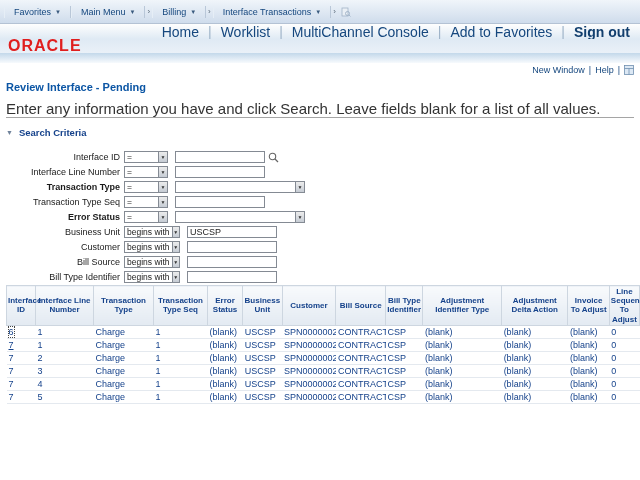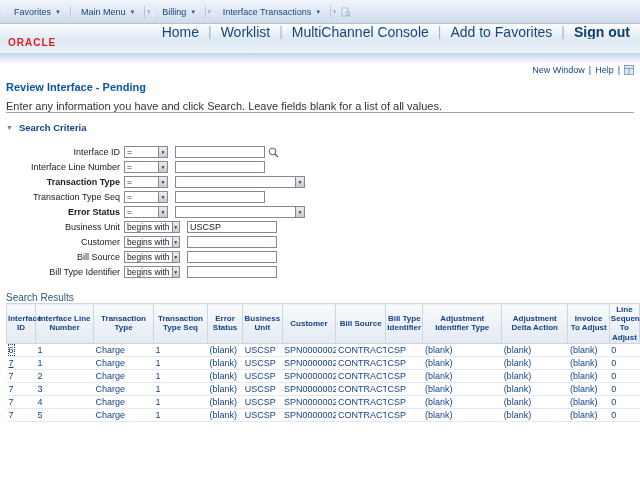--- a/index.html
+++ b/index.html
@@ -15,31 +15,31 @@
   .crumb-sep { color:#5a6a7a; font-size:8px; padding:0 2px; }
   .crumb-doc-icon { width:10px; height:10px; margin-left:3px; display:inline-block; opacity:.75; }
 
   
   .navrow { height:15px; background:linear-gradient(#fefefe,#dfeaf4); display:flex; justify-content:flex-end;
     align-items:center; font-size:14px; padding-right:8px; }
   .navrow a { color:#15477e; padding:0 9px; }
   .navrow .pipe { color:#9fb4c9; }
   .navrow .signout { font-weight:bold; color:#123f6e; }
   .logorow { height:14px; background:linear-gradient(#dfeaf4,#eaf1f8); position:relative; }
-  .logo { position:absolute; left:8px; top:-2px; color:#e01e1e; font-weight:bold; font-size:10px;
+  .logo { position:absolute; left:8px; top:-2px; color:#e01e1e; font-weight:bold; font-size:16px;
     letter-spacing:1px; font-family:"Liberation Sans", sans-serif; }
   .fadeband { height:10px; background:linear-gradient(#c3d8ea,#f7fafd); }
 
   
   .content { padding:0 6px; }
   .pagelinks { text-align:right; font-size:9px; color:#15477e; margin-top:2px; display:flex; justify-content:flex-end; align-items:center; gap:4px; }
   .pagelinks a { color:#15477e; }
   .grid-icon { width:10px; height:10px; display:inline-block; }
   .title { color:#0b55a4; font-weight:bold; font-size:11px; margin-top:6px; }
-  .instructions { font-size:11px; color:#333; margin-top:7px; }
+  .instructions { font-size:15px; color:#333; margin-top:7px; }
 
   .tab { display:inline-block; margin-top:10px; padding:3px 11px 3px; background:#f5f8fb;
     border:1px solid #a5a5a5; border-bottom:none; font-weight:bold; font-size:9px; color:#15428b;
     position:relative; top:1px; cursor:pointer; }
   .tabline { border-bottom:1px solid #a5a5a5; }
 
   .criteria-head { margin-top:9px; font-size:9.5px; font-weight:bold; color:#15428b; display:flex; align-items:center; gap:6px; cursor:pointer; }
   .tri { font-size:7px; color:#70839b; }
 
   
@@ -243,21 +243,20 @@
           <span class="optext">begins with</span>
           <span class="drop">▼</span>
         </span>
         <input class="tinput" type="text" style="">
       </div>
     </div>
 
   
 
   
-  <div class="results-head">Search Results</div>
 
 
   <table class="grid">
     <thead id="grid-head">
         <tr>
           <th style="width: 28px;">Interface ID</th>
           <th style="width: 56px;">Interface Line Number</th>
           <th style="width: 58px;">Transaction Type</th>
           <th style="width: 52px;">Transaction Type Seq</th>
           <th style="width: 34px;">Error Status</th>

